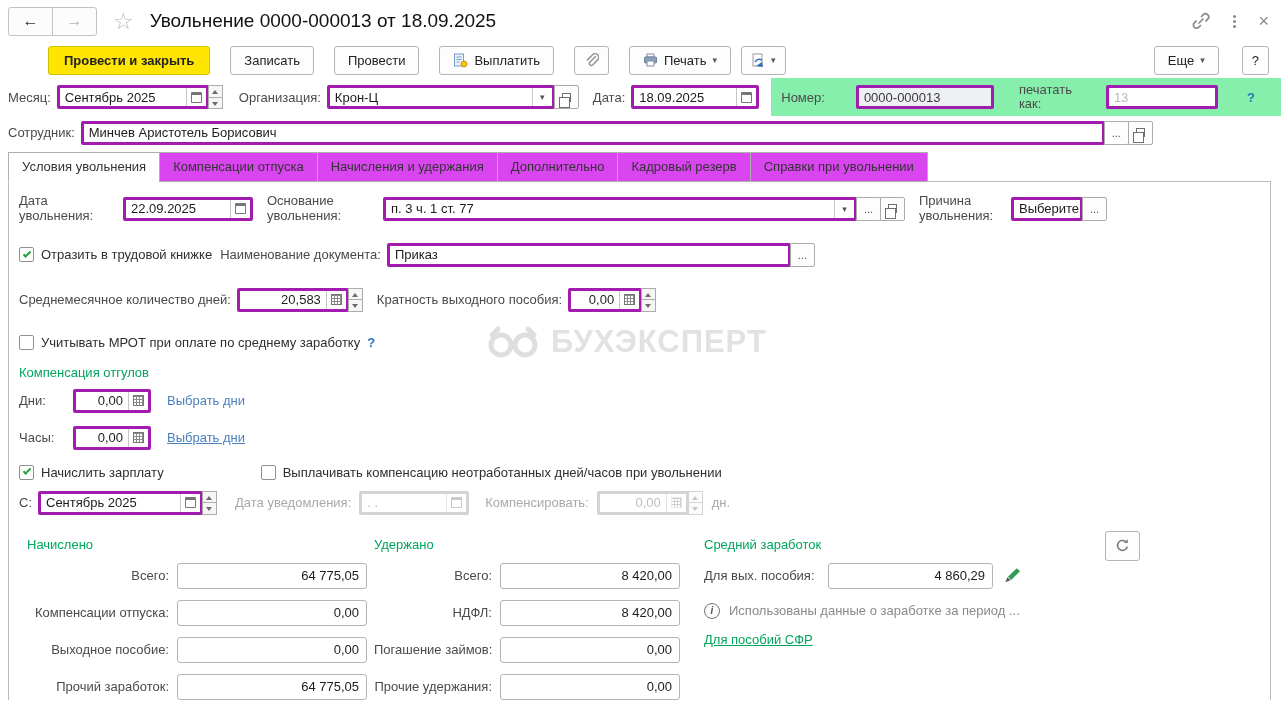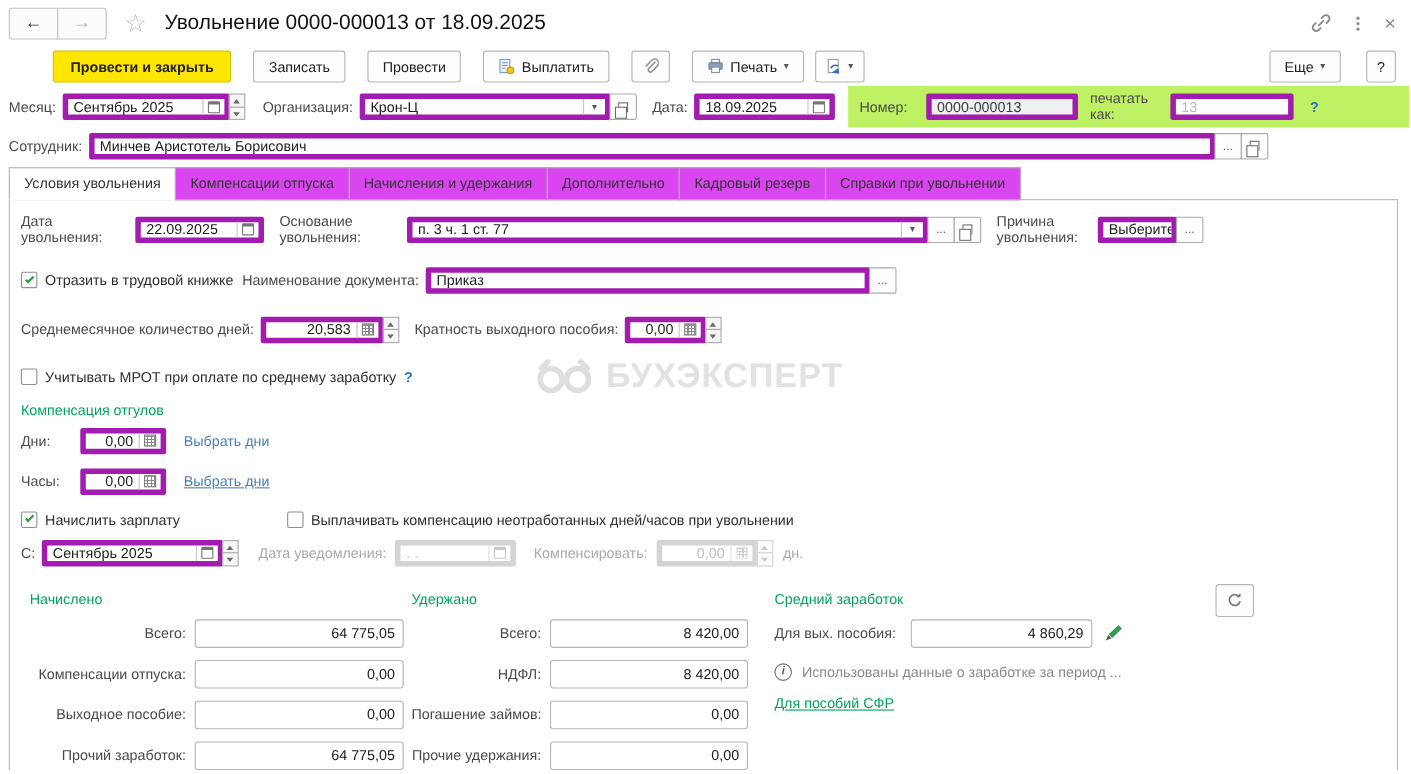--- a/index.html
+++ b/index.html
@@ -30,21 +30,21 @@
   .caret { font-size:9px; color:#555; }
   .toolbar .right { margin-left:auto; display:flex; gap:23px; }
   .gap-lg { margin-left:10px; }
 
   
   .fieldrow { display:flex; align-items:center; padding:0 0 0 8px; }
   .row1 { height:38px; }
   .row2 { height:33px; }
   .lbl { color:#4a4a4a; white-space:nowrap; margin-right:6px; }
   .lbl2 { color:#4a4a4a; line-height:1.15; }
-  .fld { display:flex; align-items:center; height:24px; border:5px solid #a21caf;
+  .fld { display:flex; align-items:center; height:24px; border:3px solid #a21caf;
     border-radius:2px; background:#fff; }
   .fld .val { flex:1; padding:0 5px; white-space:nowrap; overflow:hidden; color:#1c1c1c; }
   .fld .val.num { text-align:right; }
   .fld.ro { background:#eef0f4; }
   .fld.ro .val { color:#3c3c3c; }
   .fld.dis { border-color:#d4d4d4; }
   .fld.dis .val { color:#bdbdbd; }
   .in-btn { width:20px; align-self:stretch; display:flex; align-items:center; justify-content:center;
     border-left:1px solid #c6c6c6; cursor:pointer; }
   .cal-ic { width:11px; height:11px; border:1px solid #767676; border-top:3px solid #767676; border-radius:1px; background:#fff; }
@@ -62,22 +62,22 @@
   .spin i.dn::after { border-top:4px solid #6b6b6b; }
   .spin.lite i { border-color:#d4d4d4; background:#fbfbfb; }
   .spin.lite i.up::after { border-bottom-color:#c9c9c9; }
   .spin.lite i.dn::after { border-top-color:#c9c9c9; }
   .adj { height:24px; min-width:25px; margin-left:-1px; display:inline-flex; align-items:center;
     justify-content:center; border:1px solid #ababab; background:#fdfdfd; border-radius:0 2px 2px 0;
     font-size:11px; color:#555; cursor:pointer; }
   .pick-ic { width:9px; height:9px; border:1px solid #6f6f6f; background:#fff; position:relative; }
   .pick-ic::after { content:""; position:absolute; left:-4px; top:3px; width:9px; height:9px;
     border:1px solid #6f6f6f; background:#fff; }
-  .num-panel { margin-left:12px; margin-right:2px; flex:1; align-self:stretch; background:#bef264;
-    display:flex; align-items:center; padding:0 10px; gap:11px; }
+  .num-panel { margin-left:12px; margin-right:2px; flex:1; align-self:stretch; background:#86efac;
+    display:flex; align-items:center; padding:0 10px; gap:25px; }
   .print-as { width:62px; line-height:1.1; color:#4a4a4a; }
   .help-blue { color:#2f6fc1; font-weight:bold; margin-left:4px; }
 
   
   .tabs { display:flex; margin:3px 0 -1px 8px; position:relative; z-index:2; }
   .tab { padding:6px 13px 7px; border:1px solid #b0b0b0; background:#d946ef; color:#333;
     white-space:nowrap; cursor:pointer; }
   .tab + .tab { margin-left:-1px; }
   .tab.active { background:#fff; border-bottom:1px solid #fff; }
 
@@ -275,21 +275,21 @@
           <circle cx="38" cy="20" r="10"></circle>
         <path d="M5 10L11 4" stroke-linecap="round"></path>
           <path d="M47 10L41 4" stroke-linecap="round"></path>
       </svg>
     </span>
     <span class="wm-text">БУХЭКСПЕРТ</span>
   </div>
 
   <div class="r">
     <span class="lbl2" style="width:104px">Дата увольнения:</span>
-    <div class="fld" style="width:117px">
+    <div class="fld" style="width:130px">
       <span class="val">22.09.2025</span>
       <span class="in-btn">
           <i class="cal-ic"></i>
         </span>
     </div>
     <span class="lbl2" style="width:116px; margin-left:14px">Основание увольнения:</span>
     <div class="fld" style="width:474px">
       <span class="val">п. 3 ч. 1 ст. 77</span>
       <span class="in-btn">
           <span class="caret">▾</span>

